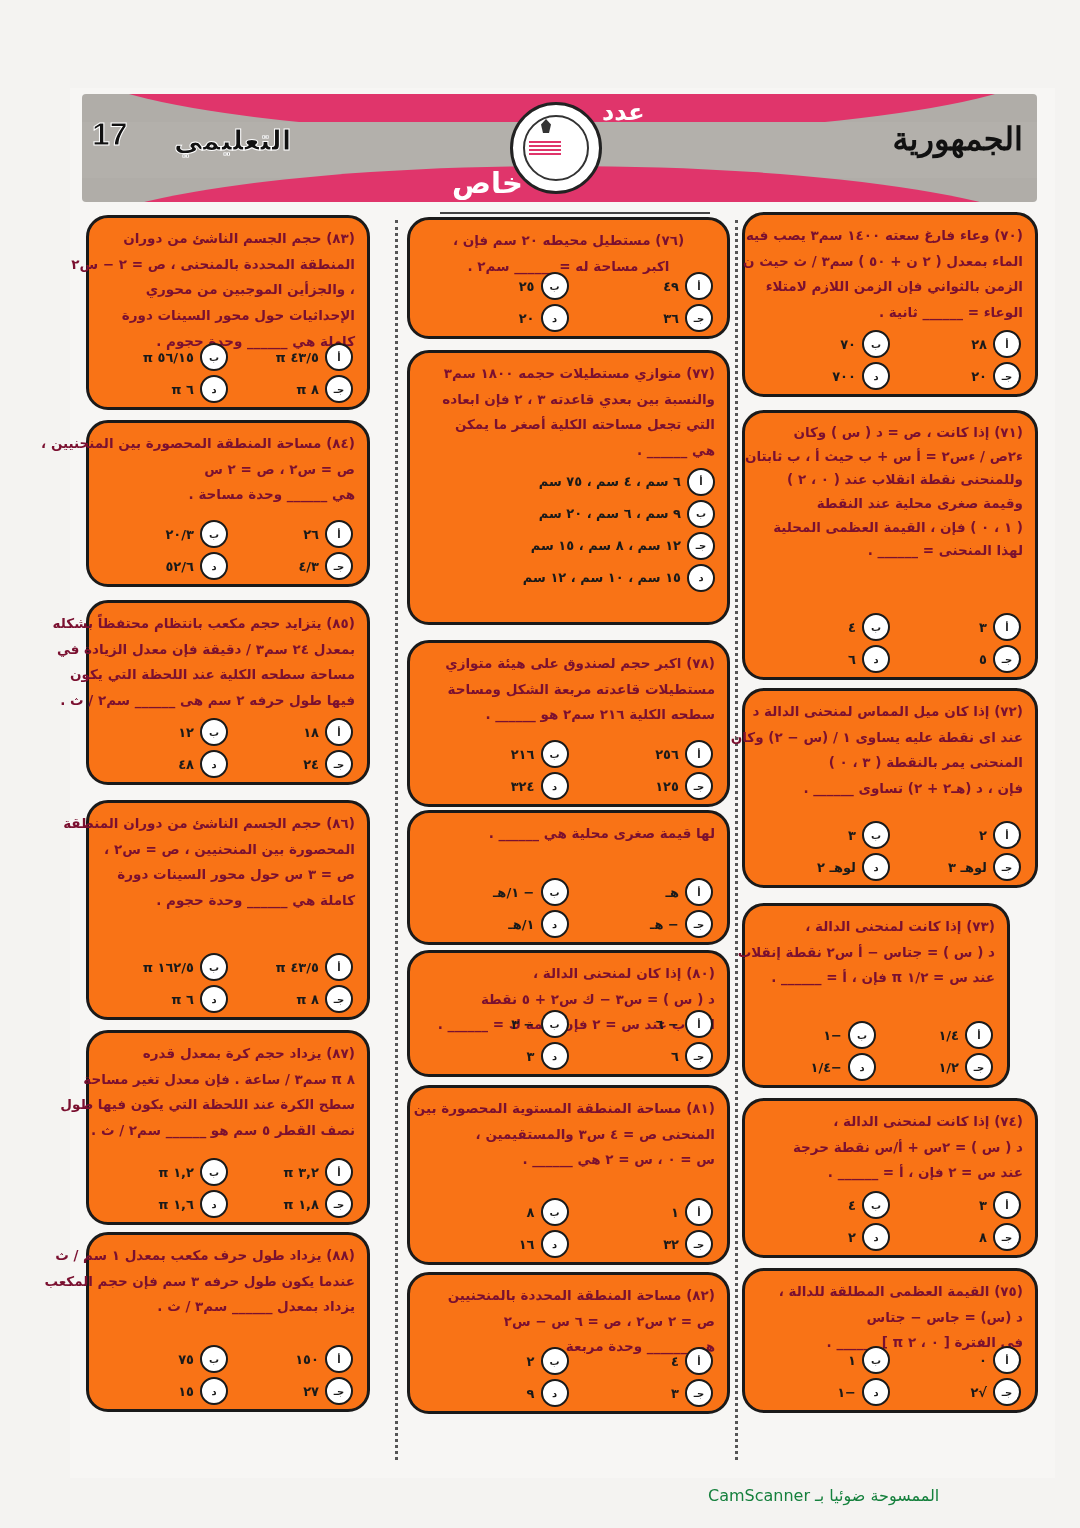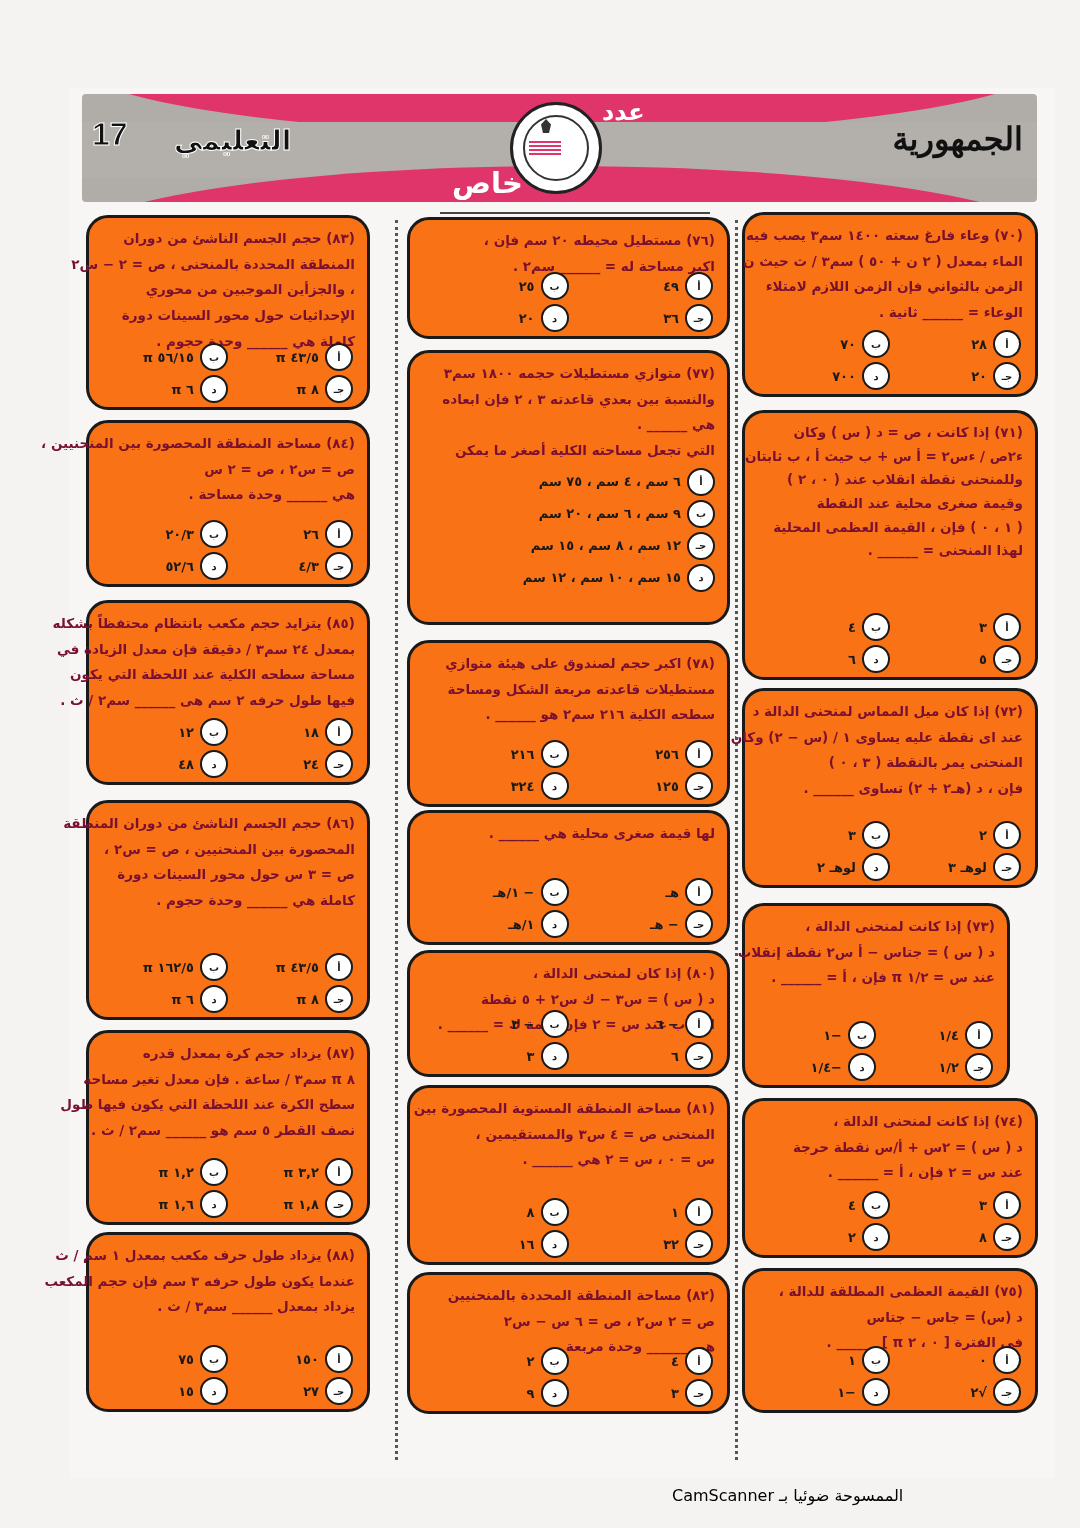--- a/index.html
+++ b/index.html
@@ -95,22 +95,22 @@
   .opts.single { grid-template-columns:1fr; }
   .opt { display:flex; align-items:center; gap:6px; direction:rtl; height:28px; }
   .opt-circle {
     width:24px; height:24px; border:2.5px solid #1a1a1a; border-radius:50%;
     display:flex; align-items:center; justify-content:center;
     font-size:10px; font-weight:bold; background:#fff; flex:0 0 auto;
   }
   .opt-val { font-weight:bold; font-size:13px; color:#1a1a1a; white-space:nowrap; }
   .opts .opt:nth-child(odd) { justify-content:flex-start; }
   .footer {
-    position:absolute; left:672px; top:1486px;
-    font-family:"DejaVu Sans", sans-serif; font-size:16px; color:#000000;
+    position:absolute; left:708px; top:1486px;
+    font-family:"DejaVu Sans", sans-serif; font-size:16px; color:#15803d;
     direction:rtl;
   }
 </style>
 </head>
 <body>
 
 <div class="page"></div>
 
 <div class="banner">
   <div class="wave-top"></div>
@@ -272,21 +272,21 @@
         </div>
         <div class="opt">
           <span class="opt-circle">د</span>
           <span class="opt-val">−١</span>
         </div>
       </div>
     </div>
   </div>
 
 <div id="col-mid">
-    <div class="card" style="left: 407px; top: 217px; width: 323px; height: 122px;">
+    <div class="card" style="left: 407px; top: 217px; width: 323px; height: 122px; text-align: center;">
       <div class="q-line">(٧٦) مستطيل محيطه ٢٠ سم فإن ،</div>
       <div class="q-line">اكبر مساحة له = ______ سم٢ .</div>
       <div class="opts">
         <div class="opt">
           <span class="opt-circle">أ</span>
           <span class="opt-val">٤٩</span>
         </div>
         <div class="opt">
           <span class="opt-circle">ب</span>
           <span class="opt-val">٢٥</span>
@@ -297,22 +297,22 @@
         </div>
         <div class="opt">
           <span class="opt-circle">د</span>
           <span class="opt-val">٢٠</span>
         </div>
       </div>
     </div>
     <div class="card" style="left: 407px; top: 350px; width: 323px; height: 275px;">
       <div class="q-line">(٧٧) متوازي مستطيلات حجمه ١٨٠٠ سم٣</div>
       <div class="q-line">والنسبة بين بعدي قاعدته ٣ ، ٢ فإن ابعاده</div>
+      <div class="q-line">التي تجعل مساحته الكلية أصغر ما يمكن</div>
       <div class="q-line">هي ______ .</div>
-      <div class="q-line">التي تجعل مساحته الكلية أصغر ما يمكن</div>
       <div class="opts single" style="position: static; margin-top: 4px;">
         <div class="opt">
           <span class="opt-circle">أ</span>
           <span class="opt-val">٦ سم ، ٤ سم ، ٧٥ سم</span>
         </div>
         <div class="opt">
           <span class="opt-circle">ب</span>
           <span class="opt-val">٩ سم ، ٦ سم ، ٢٠ سم</span>
         </div>
         <div class="opt">

